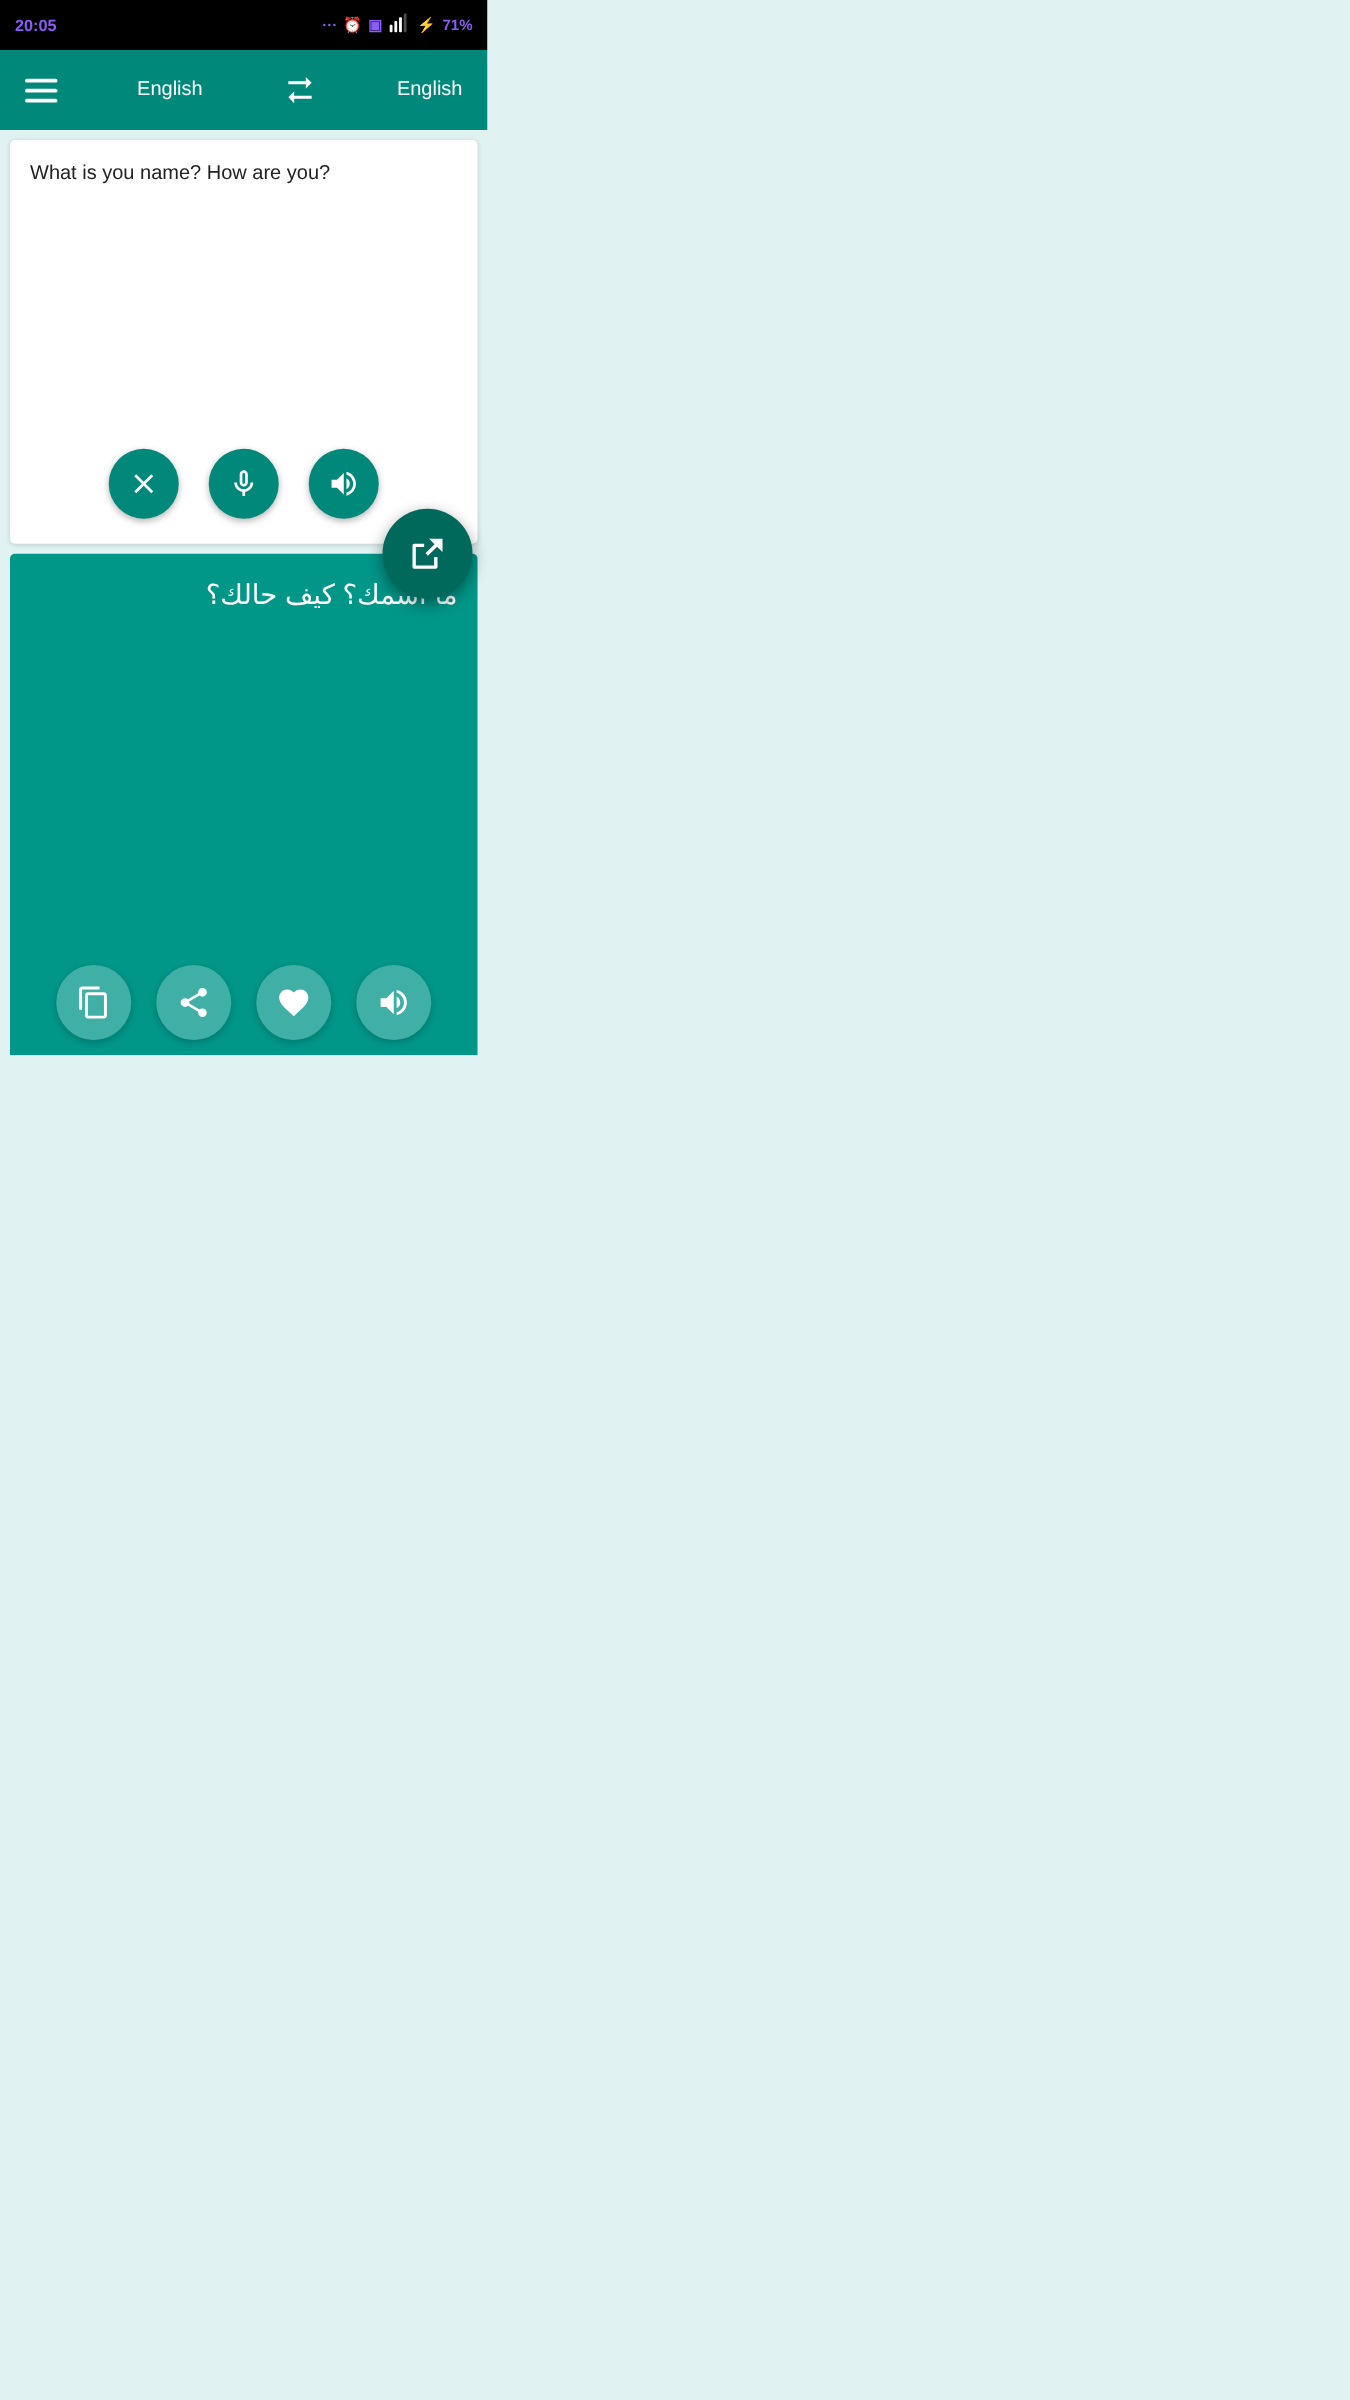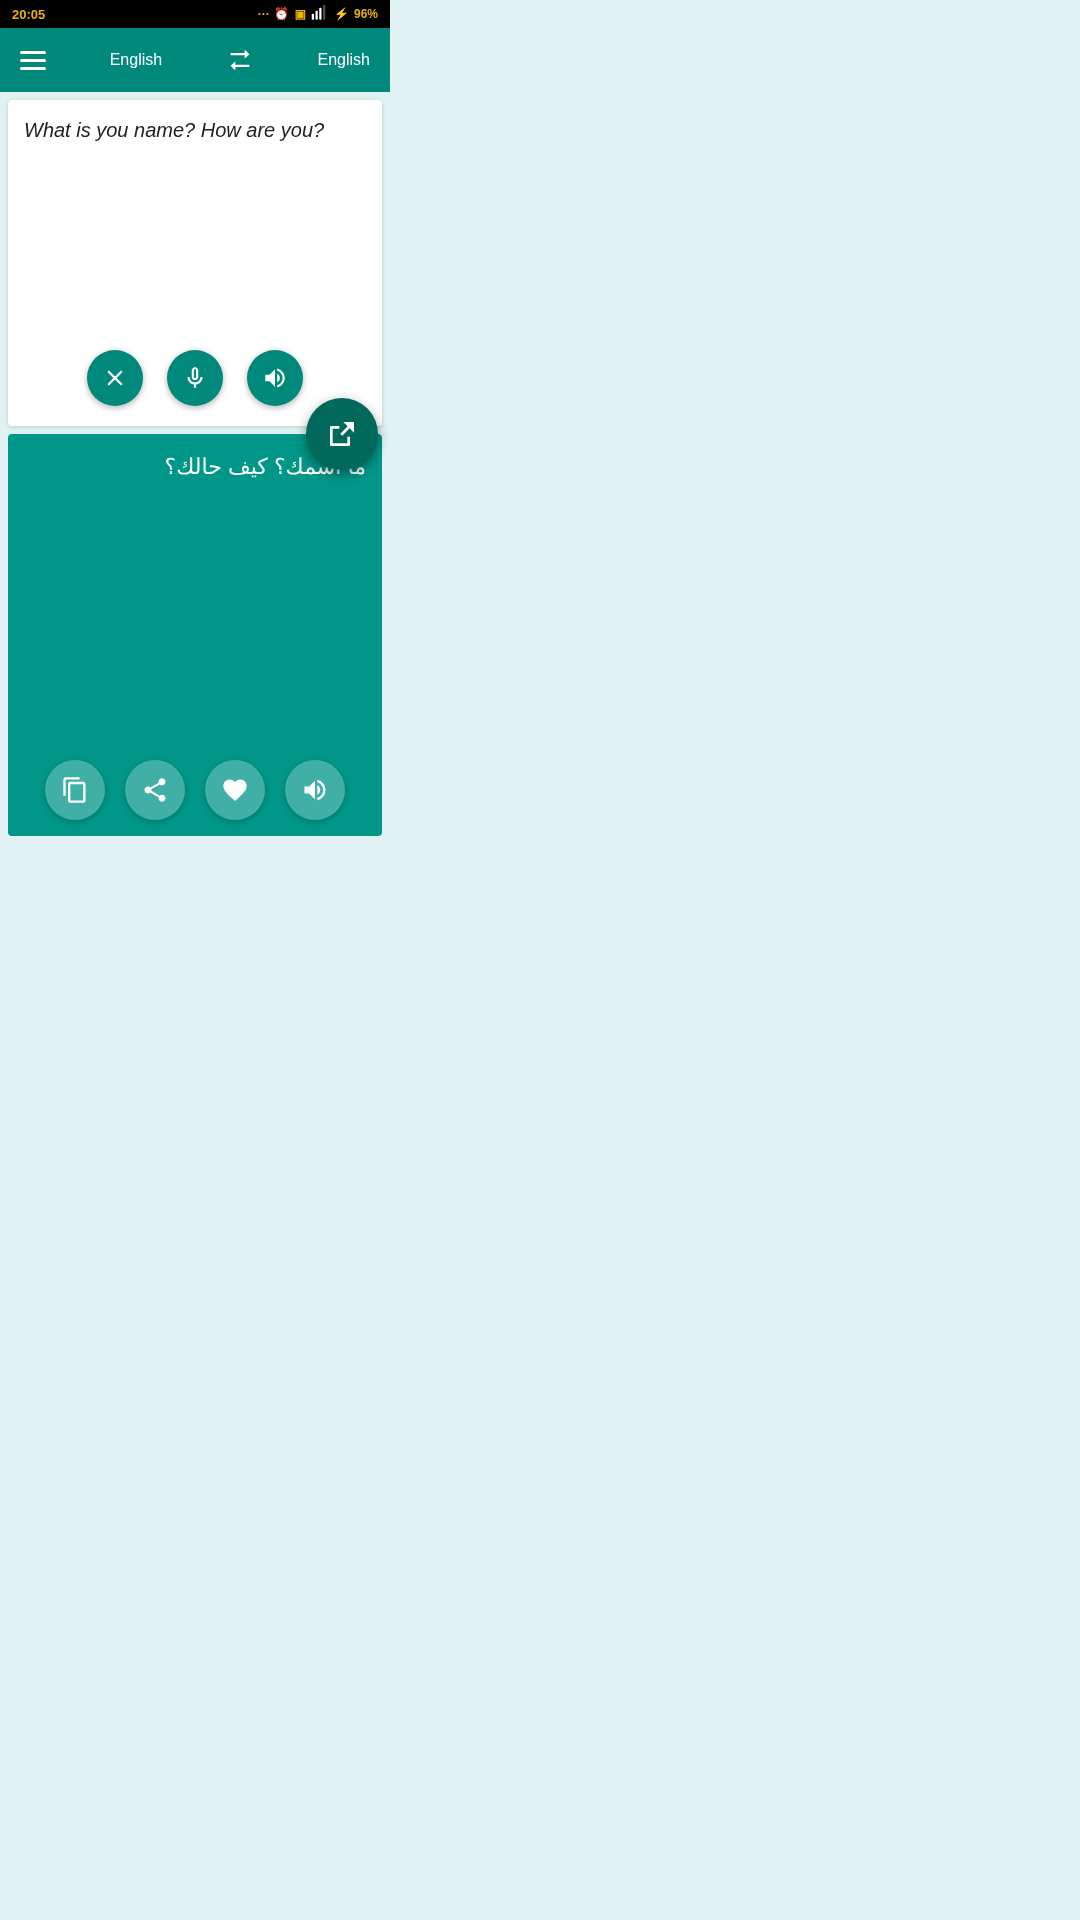--- a/index.html
+++ b/index.html
@@ -14,22 +14,22 @@
       height: 844px;
       font-family: 'Segoe UI', Arial, sans-serif;
       background: #e0f2f1;
       overflow: hidden;
       position: relative;
     }
 
     
     .status-bar {
       background: #000;
-      color: #eab308;
-      height: 28px;
+      color: #8b5cf6;
+      height: 40px;
       display: flex;
       align-items: center;
       justify-content: space-between;
       padding: 0 12px;
       font-size: 13px;
       font-weight: 600;
       flex-shrink: 0;
       gap: 17px;
     }
 
@@ -100,31 +100,30 @@
       margin: 8px;
       border-radius: 4px;
       box-shadow: 0 1px 4px rgba(0,0,0,0.15);
       display: flex;
       flex-direction: column;
       padding: 16px;
     }
 
     .input-text {
       flex: 1;
-      font-size: 20px;
+      font-size: 16px;
       color: #222;
       line-height: 1.4;
       border: none;
       outline: none;
       resize: none;
       width: 100%;
       font-family: inherit;
       background: transparent;
       caret-color: #333;
-      font-style: italic;
     }
 
     .input-controls {
       display: flex;
       justify-content: center;
       gap: 24px;
       padding-top: 10px;
       padding-bottom: 4px;
     }
 
@@ -233,21 +232,21 @@
     <span>▣</span>
     <span>
       <svg class="icon-svg" viewBox="0 0 24 24" style="width:18px;height:18px;fill:#fff;">
         <rect x="1" y="13" width="3" height="8" rx="1"></rect>
         <rect x="6" y="9" width="3" height="12" rx="1"></rect>
         <rect x="11" y="5" width="3" height="16" rx="1"></rect>
         <rect x="16" y="1" width="3" height="20" rx="1" opacity="0.3"></rect>
       </svg>
     </span>
     <span>⚡</span>
-    <span>96%</span>
+    <span>71%</span>
   </div>
 </div>
 
 <div class="toolbar">
   <div class="toolbar-menu-icon">
     <span></span>
     <span></span>
     <span></span>
   </div>
 

